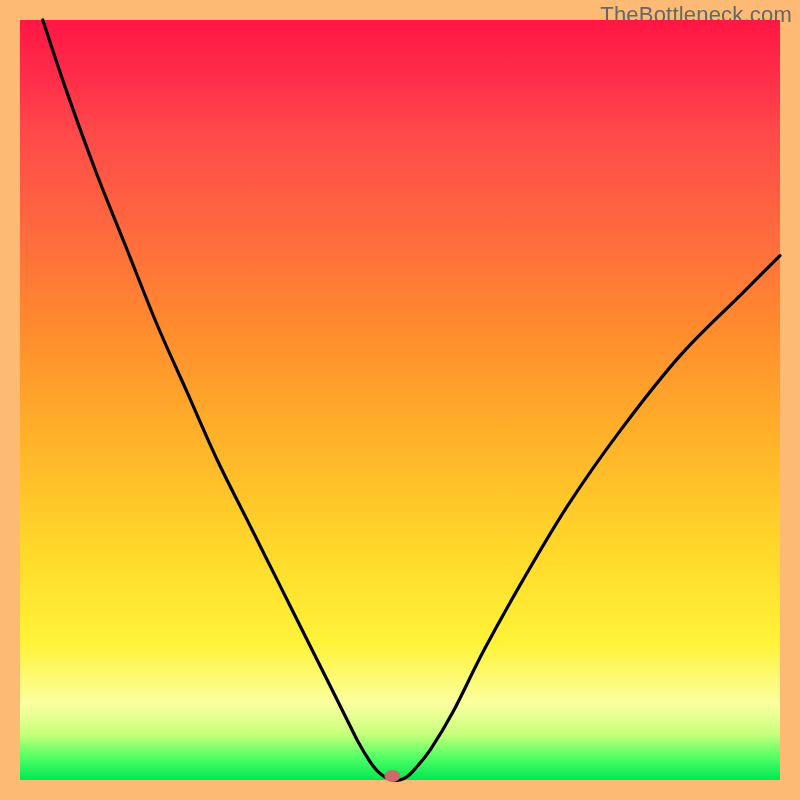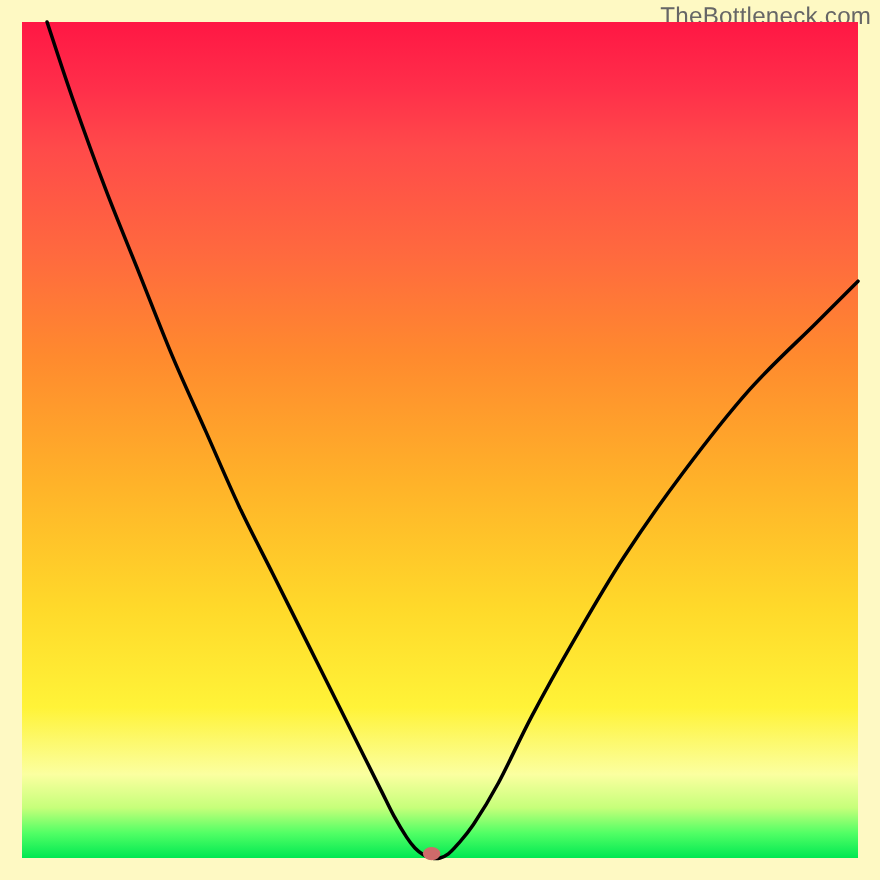--- a/index.html
+++ b/index.html
@@ -8,21 +8,21 @@
     width: 800px;
     height: 800px;
     background: #000;
     overflow: hidden;
     font-family: Arial, Helvetica, sans-serif;
   }
   .frame {
     position: relative;
     width: 800px;
     height: 800px;
-    background: #fef9c3;
+    background: #fdba74;
   }
   .plot-area {
     position: absolute;
     left: 20px;
     top: 20px;
     width: 760px;
     height: 760px;
     
     background: linear-gradient(
       to bottom,

